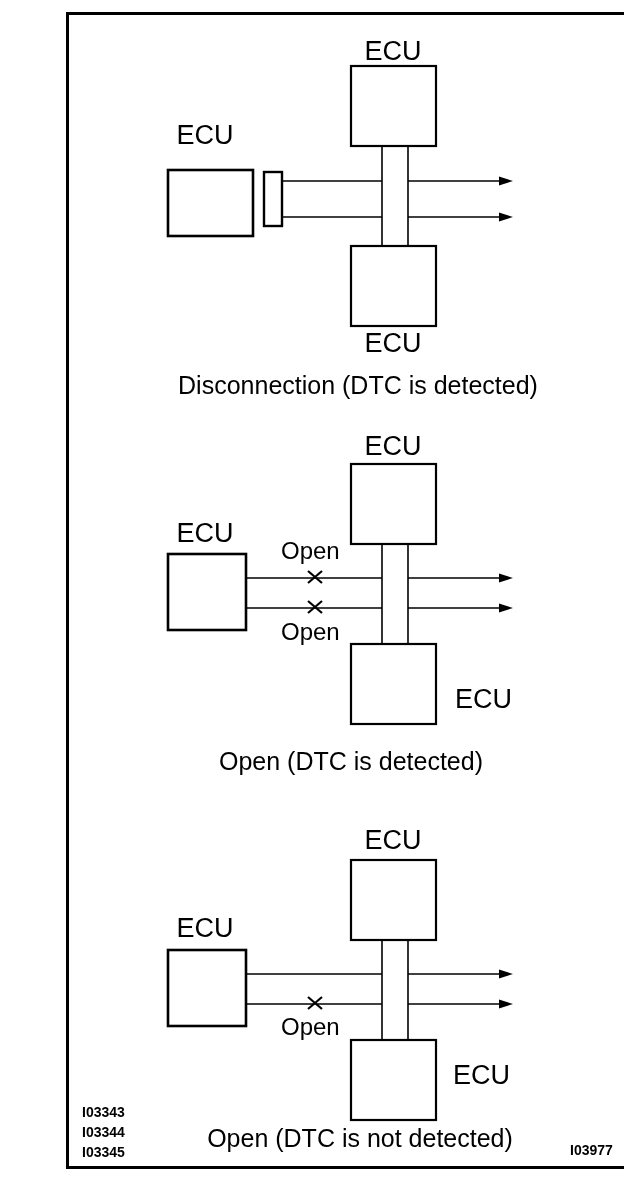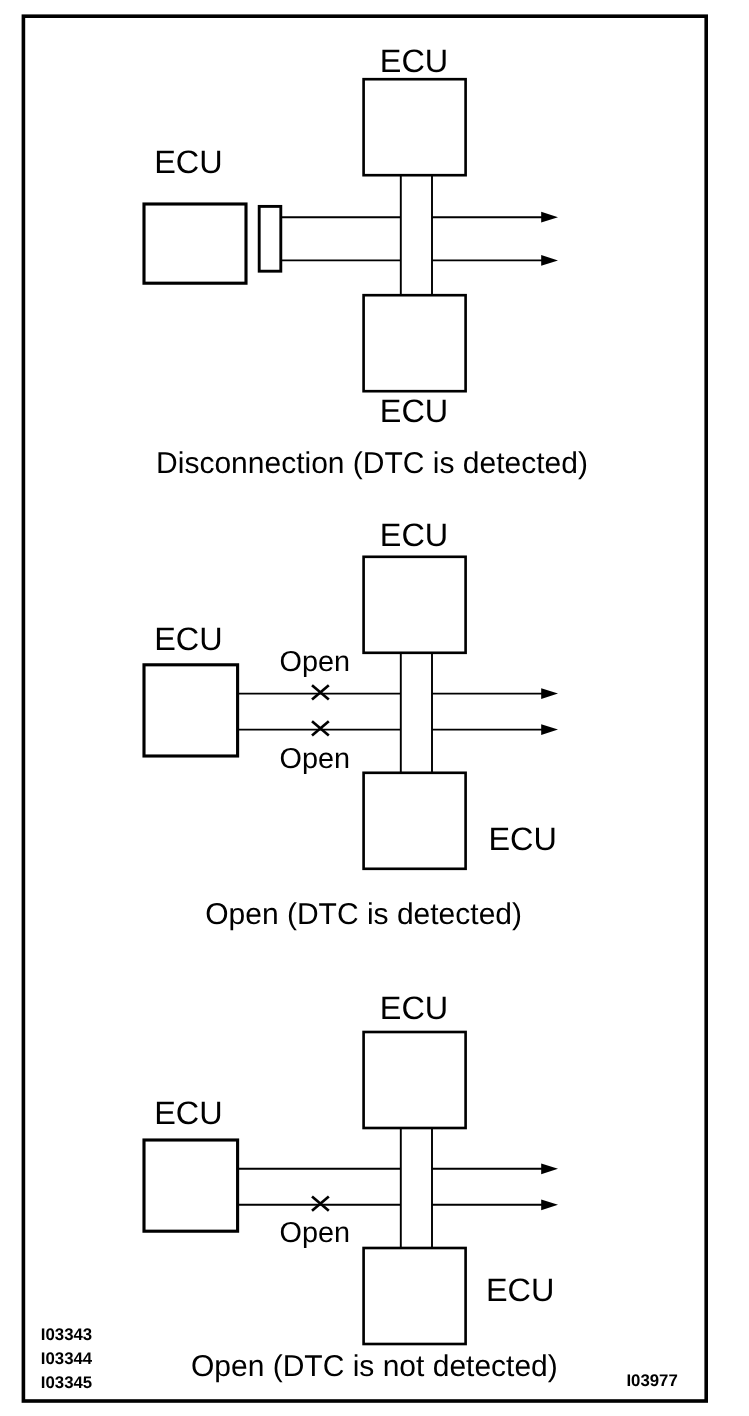--- a/index.html
+++ b/index.html
@@ -13,20 +13,21 @@
     font-family: "Liberation Sans", sans-serif;
     position: relative;
     overflow: hidden;
   }
   #figure-root {
     position: absolute;
     left: 0;
     top: 0;
     width: 572px;
     height: 1180px;
+    padding-left: 48px;
   }
   svg.fig {
     display: block;
     width: 624px;
     height: 1180px;
   }
   text {
     font-family: "Liberation Sans", sans-serif;
     fill: #000000;
   }

